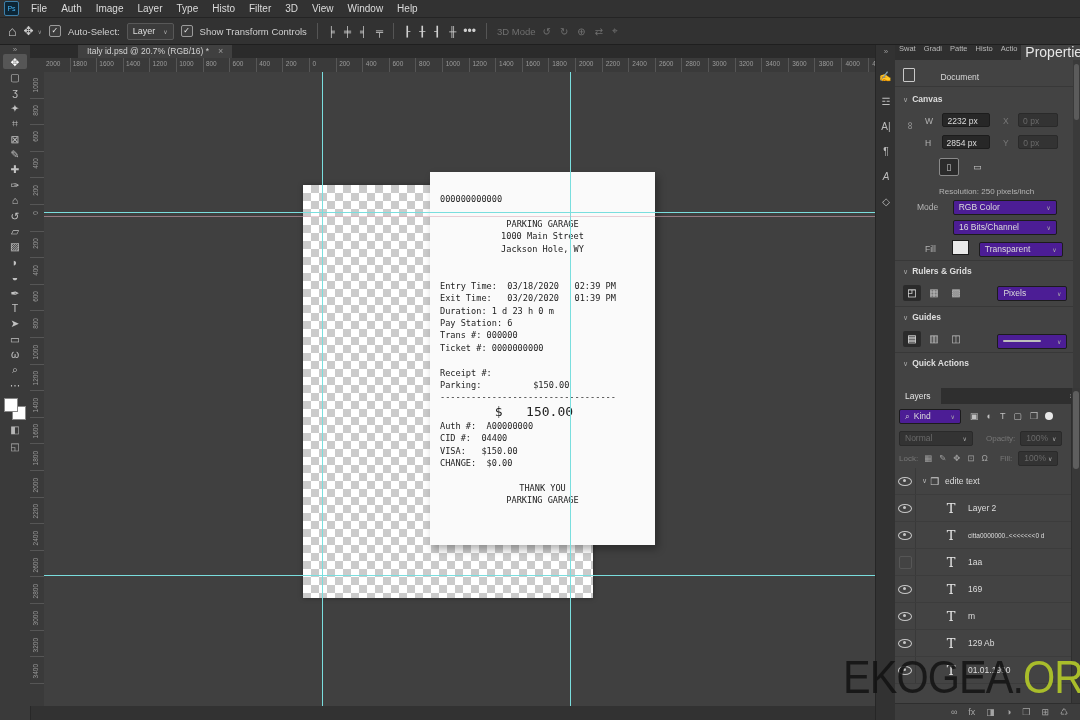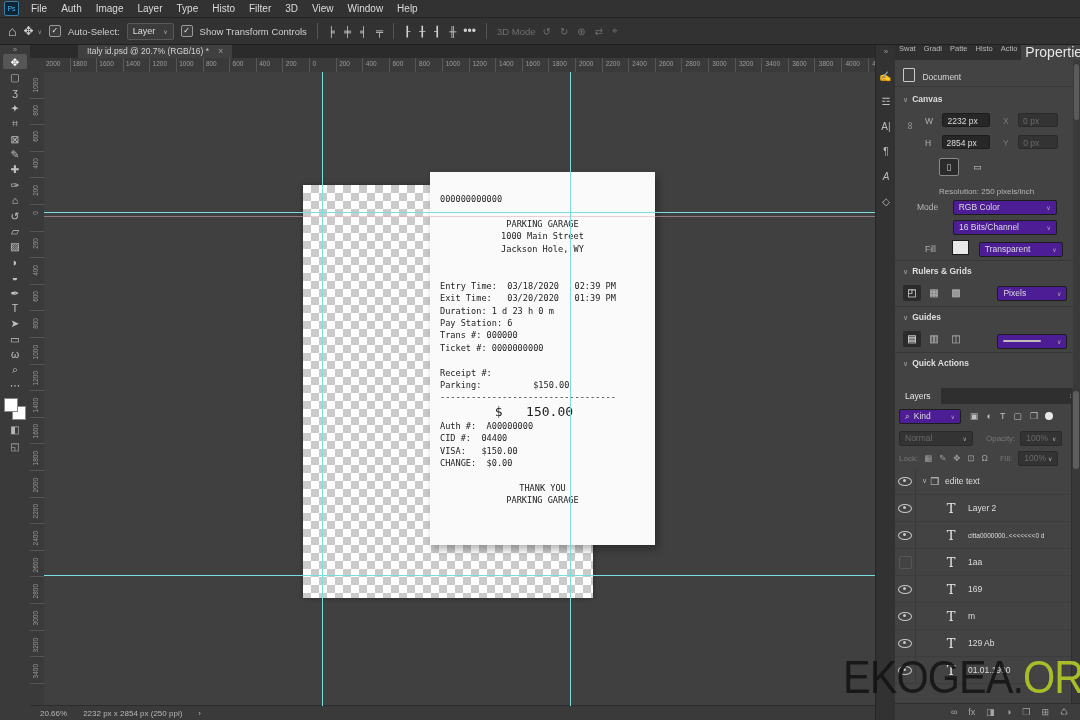--- a/index.html
+++ b/index.html
@@ -344,25 +344,20 @@
           <div class="rl center">THANK YOU</div>
           <div class="rl center">PARKING GARAGE</div>
         </div>
       <div class="guide-v" style="left:278px"></div>
       <div class="guide-v" style="left:526px"></div>
       <div class="guide-h" style="top:140px"></div>
       <div class="guide-h guide-pink" style="top:144px"></div>
       <div class="guide-h" style="top:503px"></div>
     </div>
 
-    <div class="statusbar">
-      <span>20.66%</span>
-      <span>2232 px x 2854 px (250 ppi)</span>
-      <span>›</span>
-    </div>
   </div>
 
   <div class="panelstrip" id="strip-list">
       <span class="strip-ic">»</span>
       <span class="strip-ic">✍</span>
       <span class="strip-ic">☲</span>
       <span class="strip-ic">A|</span>
       <span class="strip-ic">¶</span>
       <span class="strip-ic" style="font-style: italic;">A</span>
       <span class="strip-ic">◇</span>
@@ -376,21 +371,21 @@
           <span class="ptab">Gradi</span>
           <span class="ptab">Patte</span>
           <span class="ptab">Histo</span>
           <span class="ptab">Actio</span>
           <span class="ptab active">Properties</span>
           <span class="pmenu">≡</span>
         </div>
 
       <div class="prow" style="top:22px;left:8px">
         <span class="doc-ic"></span>
-        <span class="plabel" style="color:#d6d6d6;margin-left:3px">Document</span>
+        <span class="plabel" style="color:#d6d6d6;margin-left:21px">Document</span>
       </div>
       <div class="pdivider" style="top:42px"></div>
 
       <div class="prow sec-h" style="top:50px;left:8px">
         <span class="chev">∨</span><span>Canvas</span>
       </div>
 
       <span class="link8" style="top:76px;left:12px">∞</span>
       <div class="prow" style="top:66px;left:30px">
         <span class="plabel">W</span>

